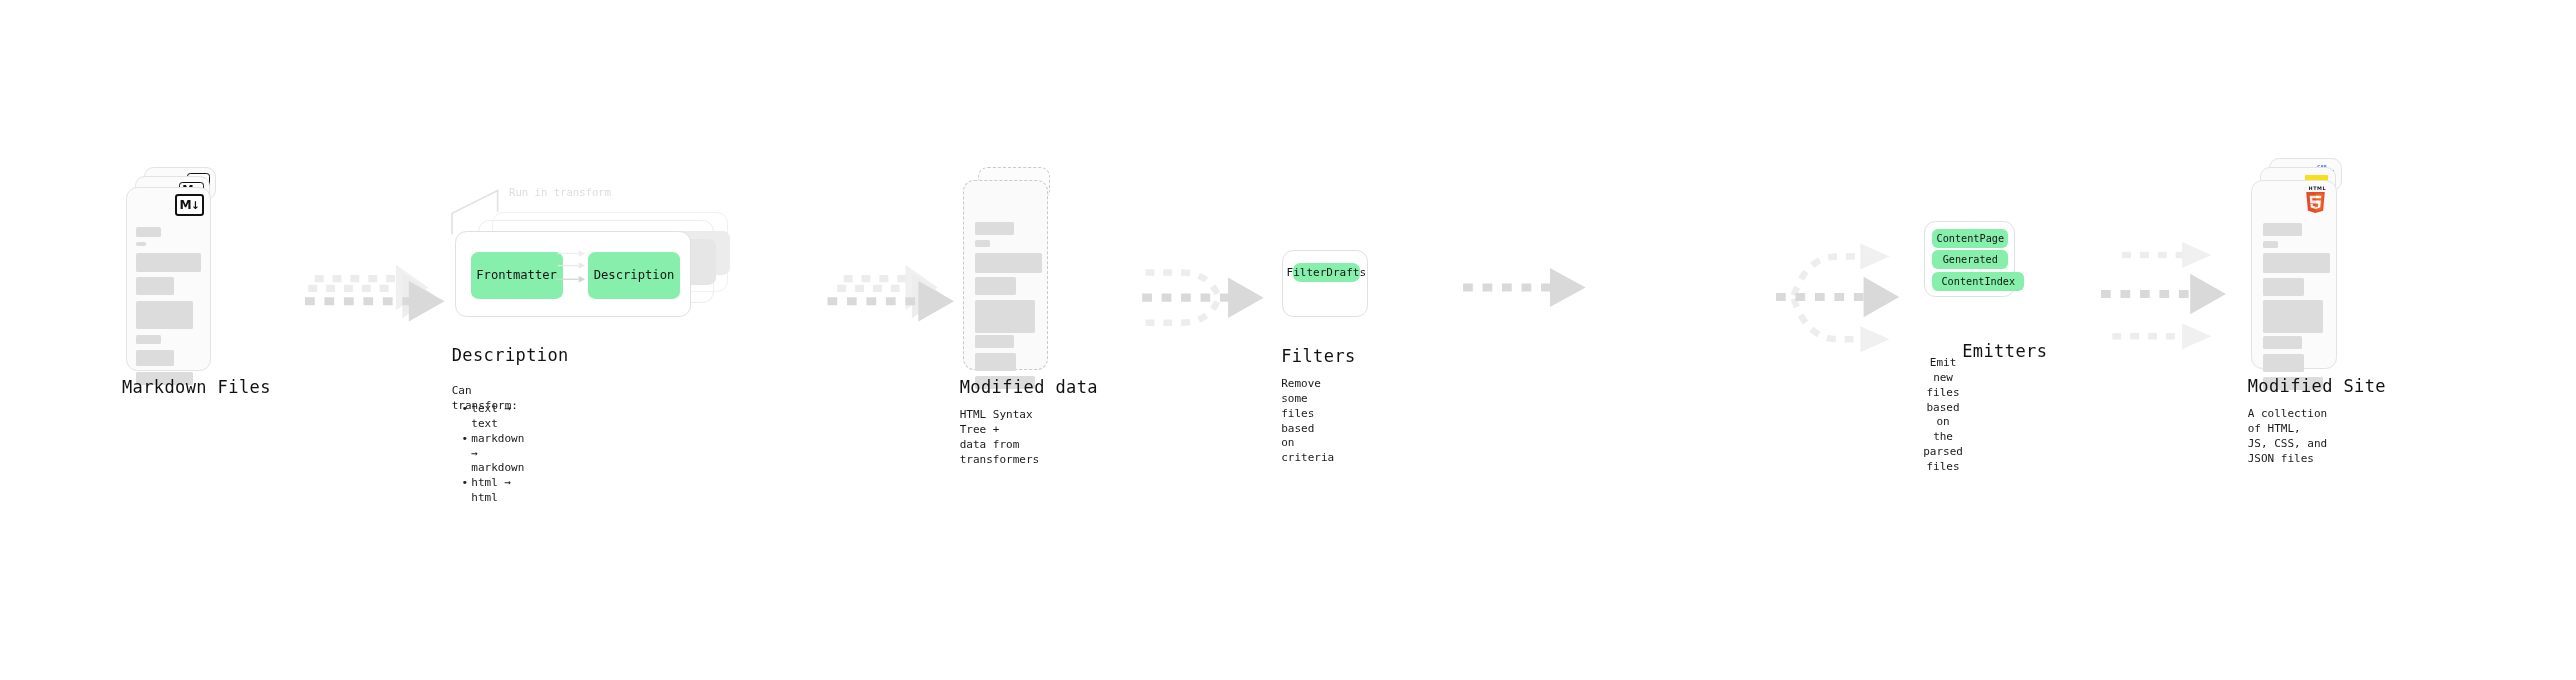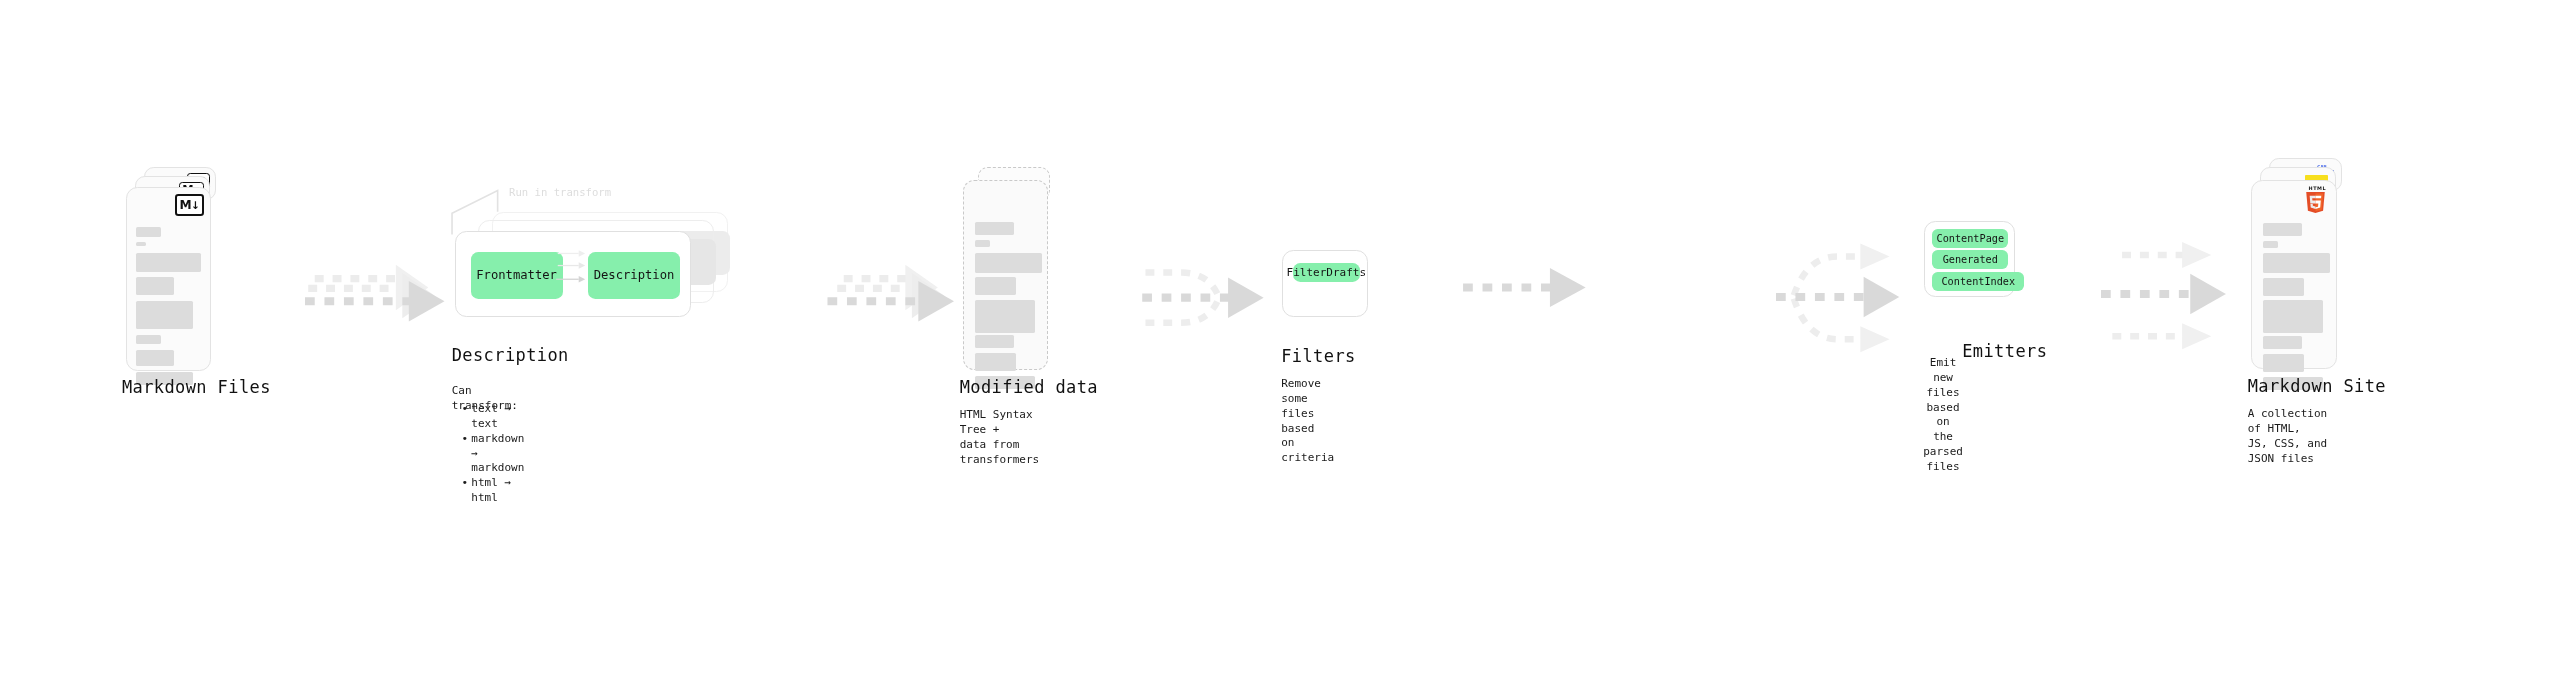--- a/index.html
+++ b/index.html
@@ -339,19 +339,19 @@
           <div class="bar" style="left:11.4px;top:60px;width:14.6px;height:6.5px;"></div>
           <div class="bar" style="left:11.4px;top:72px;width:67px;height:19.5px;"></div>
           <div class="bar" style="left:11.4px;top:97px;width:41px;height:18px;"></div>
           <div class="bar" style="left:11.4px;top:119px;width:60px;height:32.5px;"></div>
           <div class="bar" style="left:11.4px;top:155px;width:39px;height:13px;"></div>
           <div class="bar" style="left:11.4px;top:173px;width:41px;height:18px;"></div>
           <div class="bar" style="left:11.4px;top:196px;width:60px;height:13px;"></div>
         </div>
       </div>
     </div>
-    <div class="title" style="left:-3.3px;top:218px;">Markdown Site</div>
+    <div class="title" style="left:-3.3px;top:218px;">Modified Site</div>
     <div class="sub" style="left:-3.3px;top:249px;">A collection of HTML,
 JS, CSS, and JSON files</div>
   </div>
 
 </div>
 
 
 </body></html>

